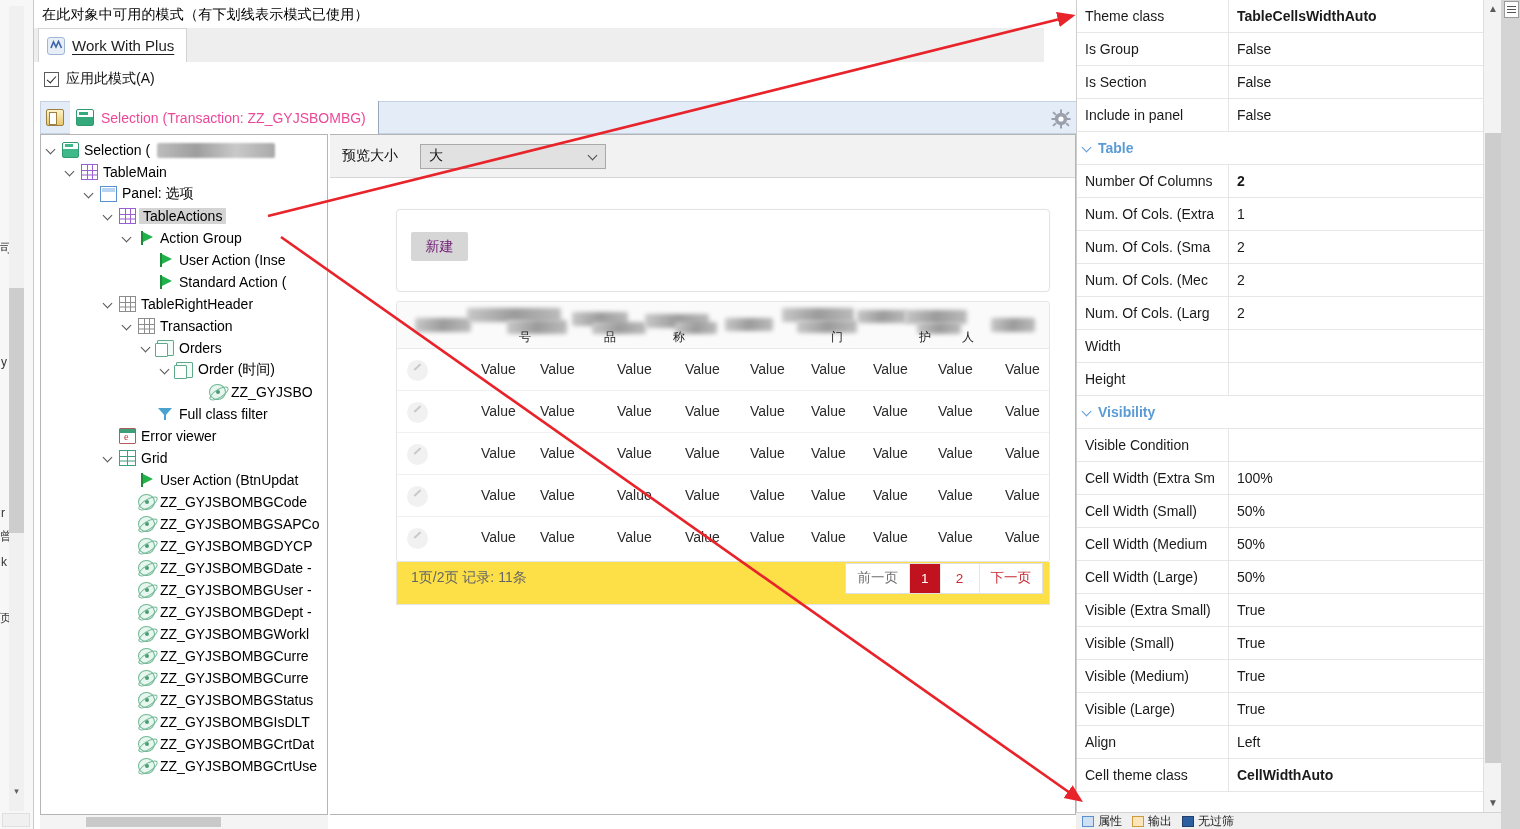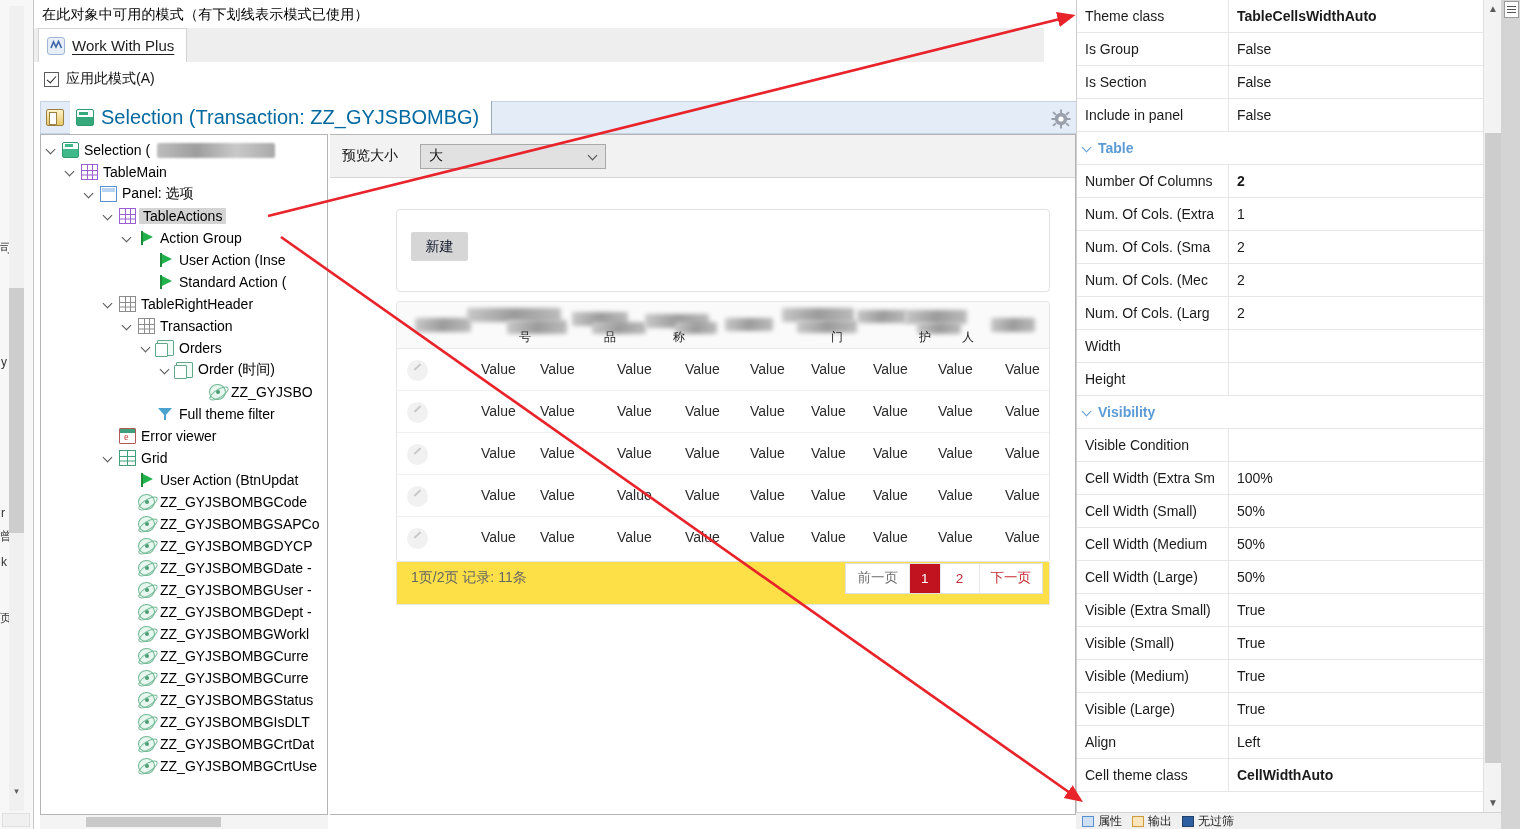--- a/index.html
+++ b/index.html
@@ -111,21 +111,21 @@
   }
   .doc-icon {
     width: 18px; height: 17px; border: 1px solid #2e9b6e; border-radius: 2px;
     background: linear-gradient(#ffffff 0 45%, #35a97b 45% 100%);
     position: relative; flex: none;
   }
   .doc-icon::after {
     content: ""; position: absolute; left: 2px; top: 1.5px; width: 9px; height: 3px;
     background: #35a97b;
   }
-  .sel-tab-label { font-size: 20px; color: #0369a1; white-space: nowrap; }
+  .sel-tab-label { font-size: 14px; color: #ec4899; white-space: nowrap; }
   .gear-wrap {
     position: absolute; right: 8px; top: 7px;
     width: 20px; height: 20px;
   }
 
   
   .tree-panel {
     position: absolute; left: 6px; top: 134px;
     width: 288px; height: 681px;
     background: #ffffff; border: 1px solid #b5b5b5;
@@ -289,21 +289,21 @@
 
   
   .wcard {
     position: absolute; left: 66px; top: 74px; width: 654px; height: 83px;
     background: #fff; border: 1px solid #e3e3e3; border-radius: 4px;
     box-shadow: 0 0 2px rgba(0,0,0,0.04);
   }
   .btn-new {
     position: absolute; left: 14px; top: 22px; width: 57px; height: 29px;
     background: #d6d6d6; border: none; border-radius: 2px;
-    color: #0f172a; font-size: 14px;
+    color: #701a75; font-size: 14px;
     display: flex; align-items: center; justify-content: center;
     filter: blur(0.35px);
   }
   .search-box {
     position: absolute; right: 14px; top: 24px; width: 185px;
   }
   .search-ph { font-size: 12.5px; color: #a9a9a9; filter: blur(0.4px); }
   .search-underline {
     margin-top: 10px; height: 1px; background: #d9d9d9;
   }
@@ -566,21 +566,21 @@
             <span>Order (时间)</span>
           </div>
           <div class="tnode" style="left: 151px; top: 246px;">
             <span class="chev blank"></span>
             <span class="ico ico-atom"></span>
             <span>ZZ_GYJSBO</span>
           </div>
           <div class="tnode" style="left: 99px; top: 268px;">
             <span class="chev blank"></span>
             <span class="ico ico-funnel"></span>
-            <span>Full theme filter</span>
+            <span>Full class filter</span>
           </div>
           <div class="tnode" style="left: 61px; top: 290px;">
             <span class="chev blank"></span>
             <span class="ico ico-err"></span>
             <span>Error viewer</span>
           </div>
           <div class="tnode" style="left: 61px; top: 312px;">
             <span class="chev"></span>
             <span class="ico ico-greentbl"></span>
             <span>Grid</span>

